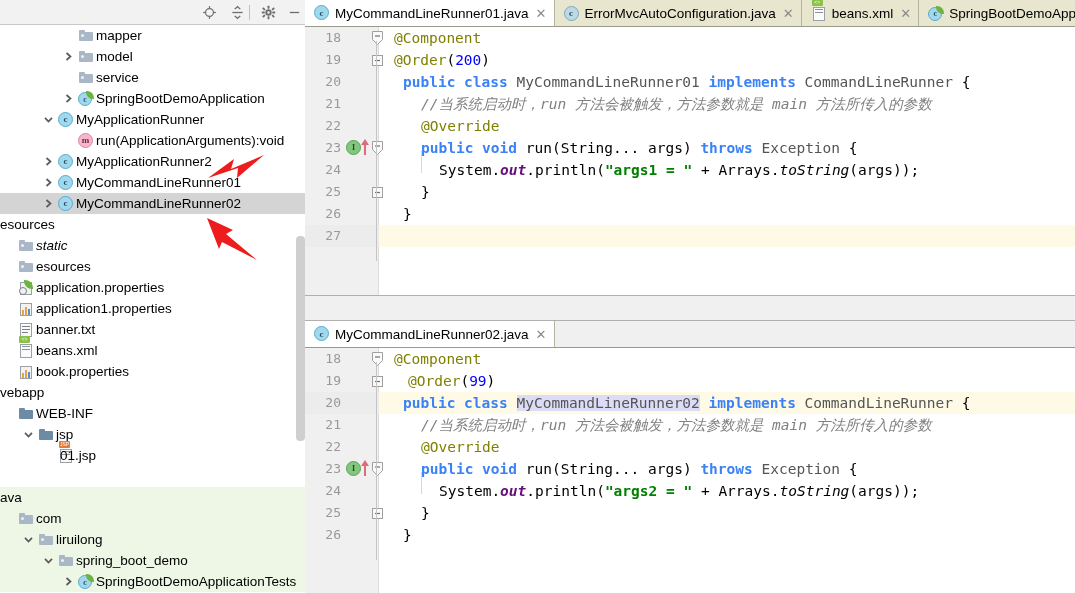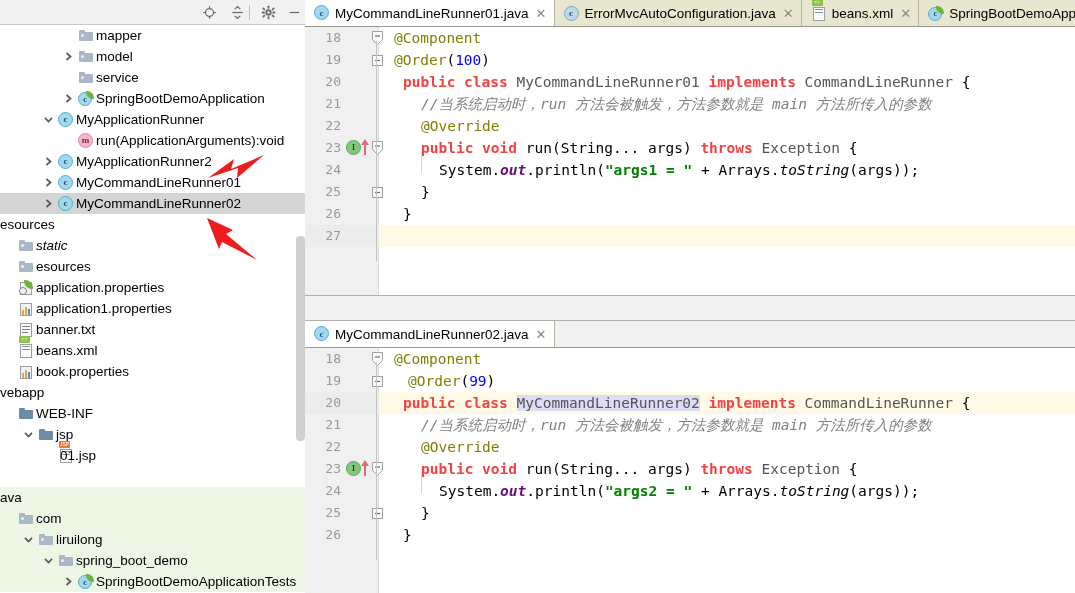--- a/index.html
+++ b/index.html
@@ -186,21 +186,21 @@
     position: absolute; left: 80px; height: 22px; line-height: 22px;
     font-family: "DejaVu Sans Mono", monospace; font-size: 14.5px;
     color: #000; white-space: pre;
   }
   .hl-line {
     position: absolute; left: 74px; right: 0; height: 22px; background: #fffae6;
   }
   .hl-gutter {
     position: absolute; left: 0; width: 74px; height: 22px; background: #ececec;
   }
-  .kw { color: #ef4444; font-weight: bold; }
+  .kw { color: #3b82f6; font-weight: bold; }
   .anno { color: #808000; }
   .num { color: #0000ff; }
   .str { color: #008000; font-weight: bold; }
   .cmt { color: #808080; font-style: italic; }
   .typ { color: #555555; }
   .fld { color: #660e7a; font-weight: bold; font-style: italic; }
   .mth { color: #000000; font-style: italic; }
   .plain { color: #000; }
   .sel-token { background: #dcdcf7; }
 
@@ -475,21 +475,21 @@
           </svg>
         </div>
         <div class="codeline" style="top: 0px; left: 89px;"><span class="anno">@Component</span></div>
         <div class="lineno" style="top: 22px;">19</div>
         <div class="fold" style="top: 22px;">
           <svg width="11" height="11" viewBox="0 0 11 11">
             <rect x="0.5" y="0.5" width="10" height="10" fill="#fafafa" stroke="#a0a0a0"></rect>
             <line x1="3" y1="5.5" x2="8" y2="5.5" stroke="#707070" stroke-width="1.2"></line>
           </svg>
         </div>
-        <div class="codeline" style="top: 22px; left: 89px;"><span class="anno">@Order</span><span class="plain">(</span><span class="num">100</span><span class="plain">)</span></div>
+        <div class="codeline" style="top: 22px; left: 89px;"><span class="anno">@Order</span><span class="plain">(</span><span class="num">200</span><span class="plain">)</span></div>
         <div class="lineno" style="top: 44px;">20</div>
         <div class="codeline" style="top: 44px; left: 98px;"><span class="kw">public class </span><span class="typ">MyCommandLineRunner01</span><span class="kw"> implements </span><span class="typ">CommandLineRunner</span><span class="plain"> {</span></div>
         <div class="lineno" style="top: 66px;">21</div>
         <div class="codeline" style="top: 66px; left: 116px;"><span class="cmt">//当系统启动时，run 方法会被触发，方法参数就是 main 方法所传入的参数</span></div>
         <div class="lineno" style="top: 88px;">22</div>
         <div class="codeline" style="top: 88px; left: 116px;"><span class="anno">@Override</span></div>
         <div class="lineno" style="top: 110px;">23</div>
         <div class="impl-marker" style="top: 113px; left: 41px;">I</div>
         <div style="position: absolute; left: 55px; top: 112px;"><svg width="10" height="17" viewBox="0 0 10 17">
             <line x1="5" y1="16" x2="5" y2="4" stroke="#e0697a" stroke-width="2"></line>

